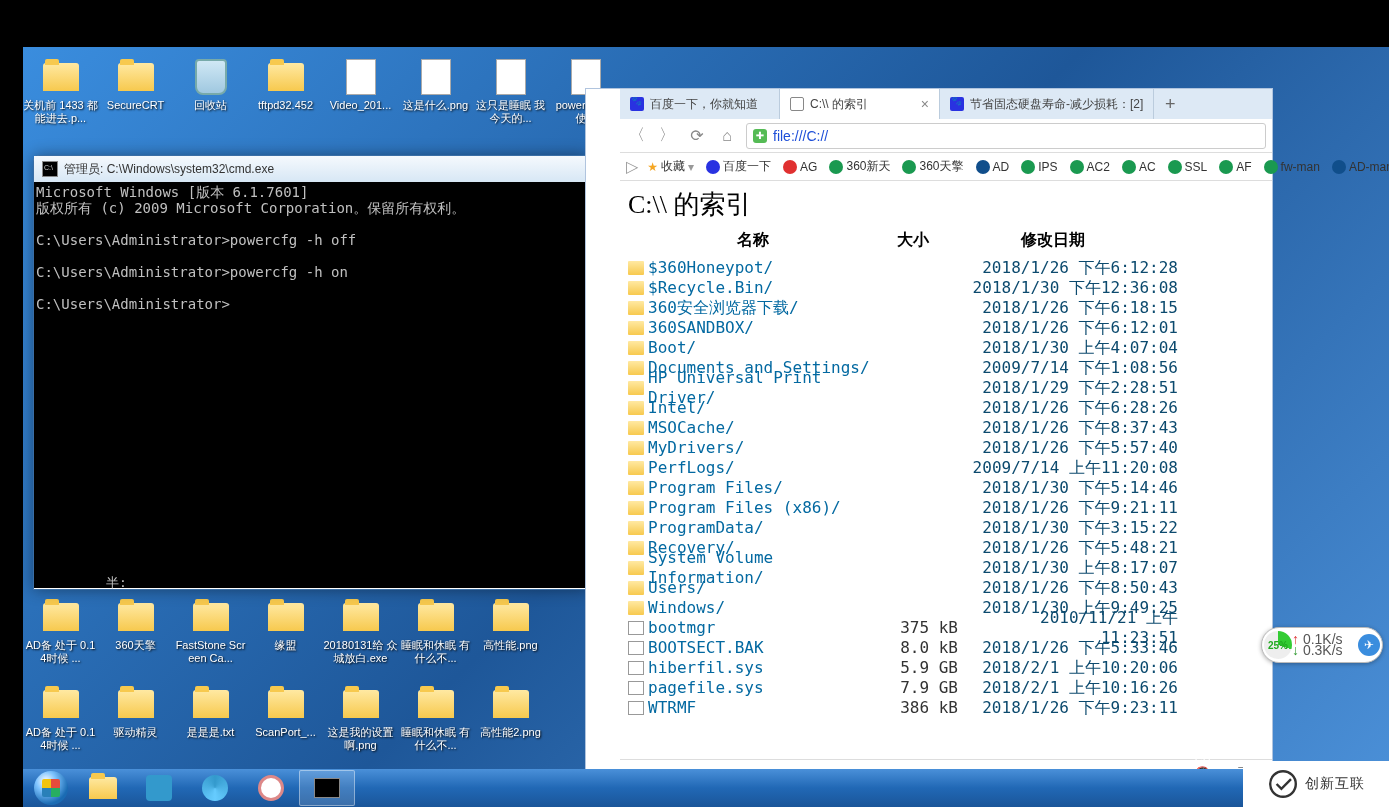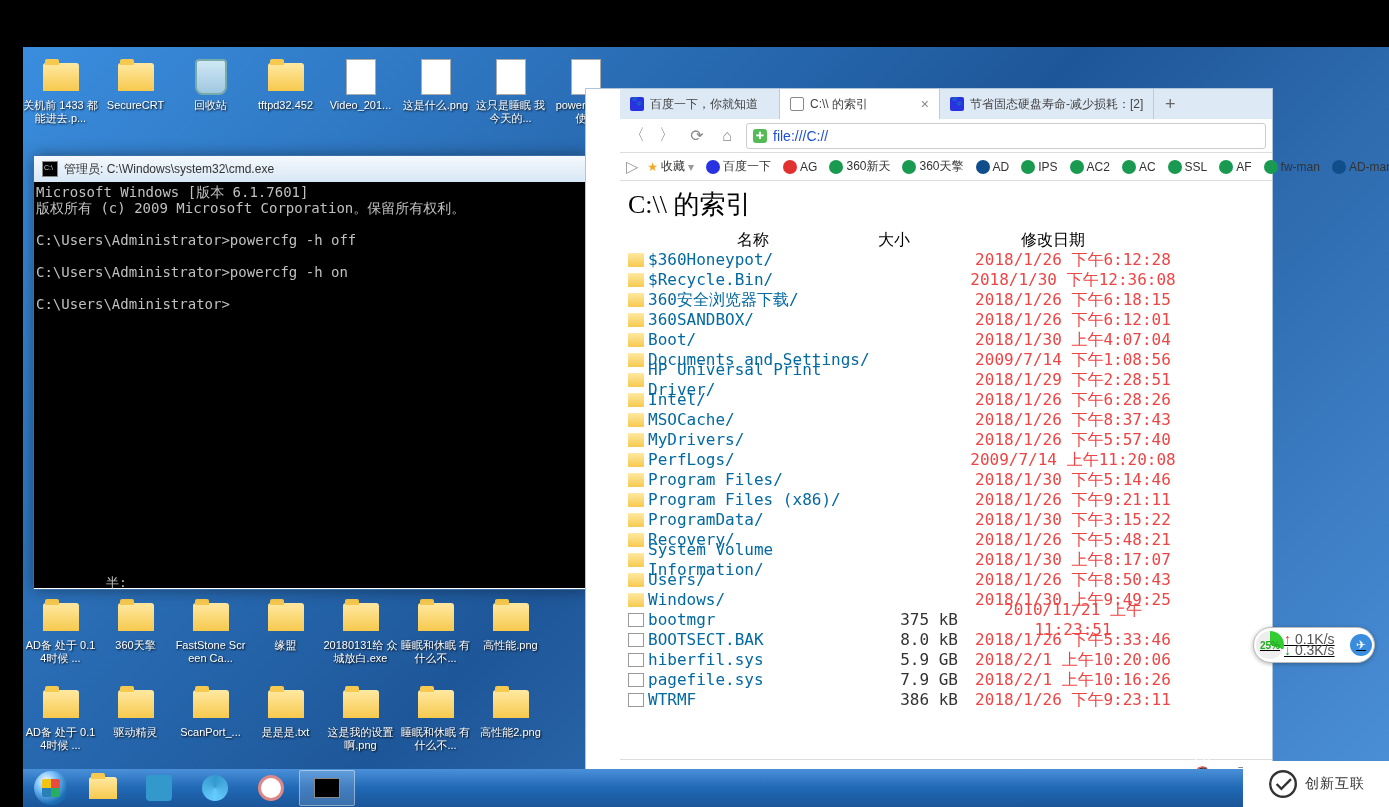--- a/index.html
+++ b/index.html
@@ -184,32 +184,32 @@
 .bm-ico { width:14px; height:14px; border-radius:7px; display:inline-block; flex-shrink:0; }
 .content {
   flex:1;
   background:#fff;
   padding: 6px 8px;
   overflow:auto;
   font-family: "SimSun", monospace;
 }
 .content h1 { font-family:"SimSun"; font-size:26px; font-weight:normal; margin-bottom:8px; }
 .listing { font-size:16px; line-height:20px; }
-.listing-header { display:flex; font-weight:normal; margin-bottom:0; }
+.listing-header { display:flex; font-weight:bold; margin-bottom:8px; }
 .col-name { width:250px; text-align:center; }
-.col-size { width:70px; }
+.col-size { width:70px; text-align:center; }
 .col-date { width:210px; text-align:center; }
 .row { display:flex; align-items:center; height:20px; }
 .row-ico { width:16px; height:14px; margin-right:4px; flex-shrink:0; }
 .dir-ico { background:linear-gradient(#ffe9a2,#f7c94e); border-radius:1px; }
 .fil-ico { background:#fff; border:1px solid #999; }
 .row-name { width:230px; }
 .row-name a { color:#0369a1; text-decoration:none; }
 .row-size { width:90px; text-align:right; padding-right:10px; color:#333; font-family:"SimSun",monospace; }
-.row-date { width:210px; text-align:center; color:#ef4444; font-family:"SimSun",monospace; }
+.row-date { width:210px; text-align:right; color:#0c4a6e; font-family:"SimSun",monospace; }
 .browser-status {
   height:26px;
   border-top:1px solid #ddd;
   display:flex;
   align-items:center;
   justify-content:flex-end;
   padding:0 10px;
   gap:18px;
   color:#666;
   font-size:12px;
@@ -231,21 +231,21 @@
 }
 .win-orb { width:34px; height:34px; border-radius:17px; background:radial-gradient(circle at 35% 30%, #fff 0%, #7fc4ff 30%, #1a6bb3 70%); position:relative; }
 .win-orb::after { content:''; position:absolute; top:8px; left:8px; width:18px; height:18px;
   background: conic-gradient(#e74c3c 0 90deg, #27ae60 90deg 180deg, #2980b9 180deg 270deg, #f1c40f 270deg 360deg);
   border-radius:2px; transform:rotate(0deg); }
 .task-item { width:56px; height:36px; display:flex; align-items:center; justify-content:center; cursor:pointer; }
 .task-item.active { box-shadow: inset 0 0 0 1px rgba(255,255,255,.4); background:rgba(255,255,255,.15); border-radius:2px; }
 .tray { margin-left:auto; display:flex; align-items:center; gap:6px; color:#fff; padding-right:6px; }
 
 .netspeed {
-  position:absolute; right:14px; top:580px; width:122px; height:36px; background:#fff; border:1px solid #bbb; border-radius:18px; display:flex; align-items:center; padding:2px; box-shadow:0 1px 4px rgba(0,0,0,.3);text-decoration:underline;
+  position:absolute; right:6px; top:580px; width:122px; height:36px; background:#fff; border:1px solid #bbb; border-radius:18px; display:flex; align-items:center; padding:2px; box-shadow:0 1px 4px rgba(0,0,0,.3);
 }
 .netspeed .pct { width:28px; height:28px; border-radius:14px; background:conic-gradient(#3c3 0 30%, #eee 30% 100%); display:flex; align-items:center; justify-content:center; font-size:10px; font-weight:bold; color:#2a2; }
 .netspeed .spd { font-size:14px; line-height:11px; margin-left:0; color:#555; }
 .netspeed .rocket { margin-left:auto; width:22px; height:22px; border-radius:11px; background:#3a8dde; color:#fff; display:flex; align-items:center; justify-content:center; font-size:12px; }
 
 .watermark {
   position:absolute; right:0; bottom:0; width:146px; height:46px; background:#fff; display:flex; align-items:center; justify-content:center; gap:6px; z-index:50;
 }
 .watermark .wmlogo { width:32px; height:32px; }
 .watermark .wmtext { font-size:14px; color:#333; letter-spacing:1px; }
@@ -360,27 +360,27 @@
       <div class="desktop-icon">
         <div class="ico">
           <div class="folder-ico"></div>
         </div>
         <div style="word-break: break-all; line-height: 13px;">驱动精灵</div>
       </div>
       <div class="desktop-icon">
         <div class="ico">
           <div class="folder-ico"></div>
         </div>
+        <div style="word-break: break-all; line-height: 13px;">是是是.txt</div>
+      </div>
+      <div class="desktop-icon">
+        <div class="ico">
+          <div class="folder-ico"></div>
+        </div>
         <div style="word-break: break-all; line-height: 13px;">ScanPort_...</div>
-      </div>
-      <div class="desktop-icon">
-        <div class="ico">
-          <div class="folder-ico"></div>
-        </div>
-        <div style="word-break: break-all; line-height: 13px;">是是是.txt</div>
       </div>
       <div class="desktop-icon">
         <div class="ico">
           <div class="folder-ico"></div>
         </div>
         <div style="word-break: break-all; line-height: 13px;">这是我的设置啊.png</div>
       </div>
       <div class="desktop-icon">
         <div class="ico">
           <div class="folder-ico"></div>

